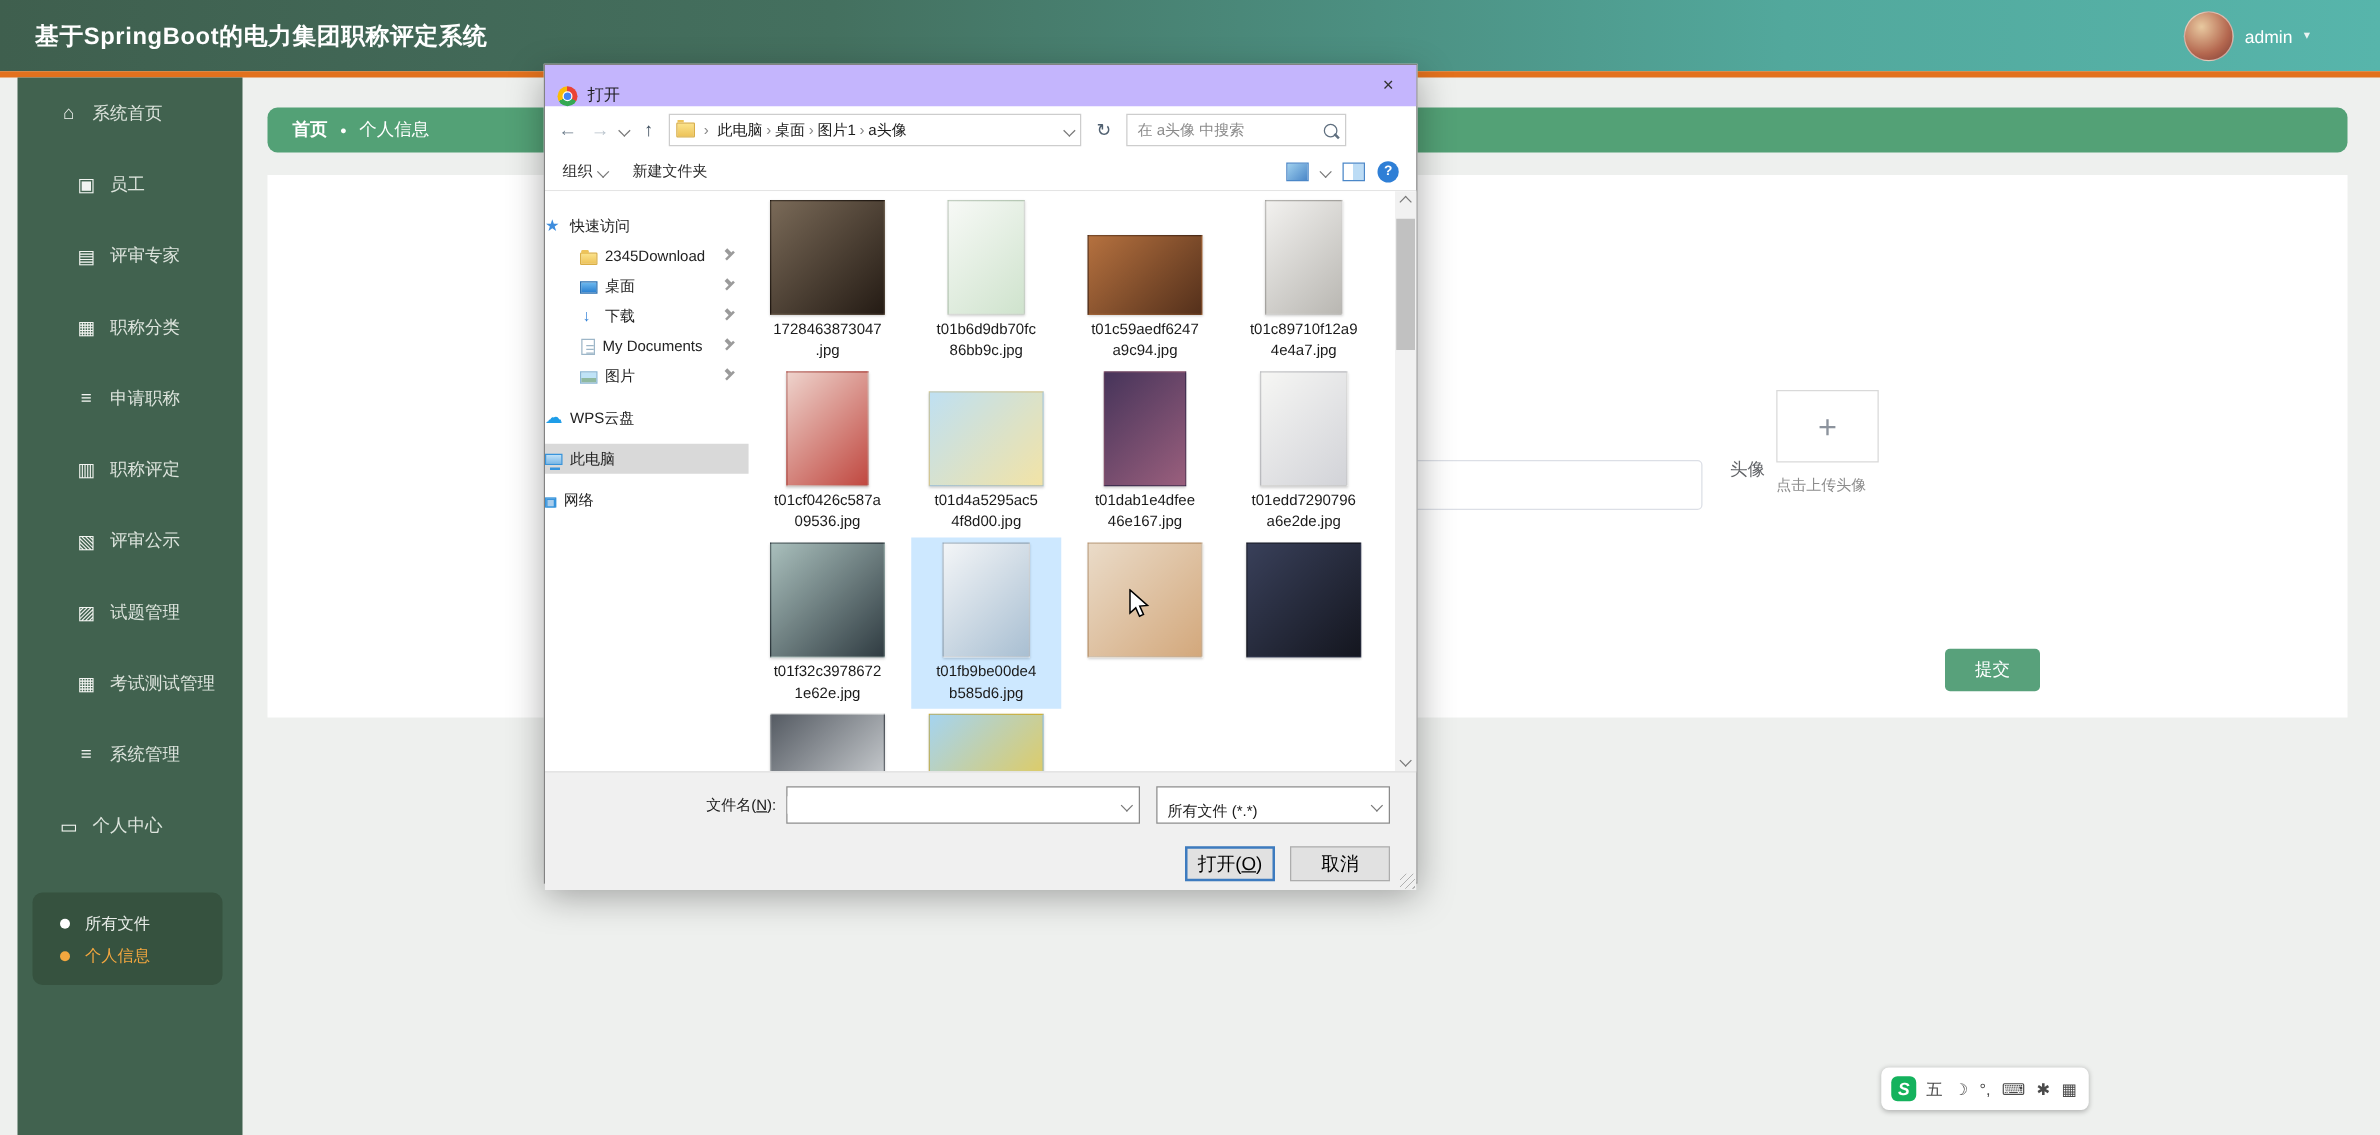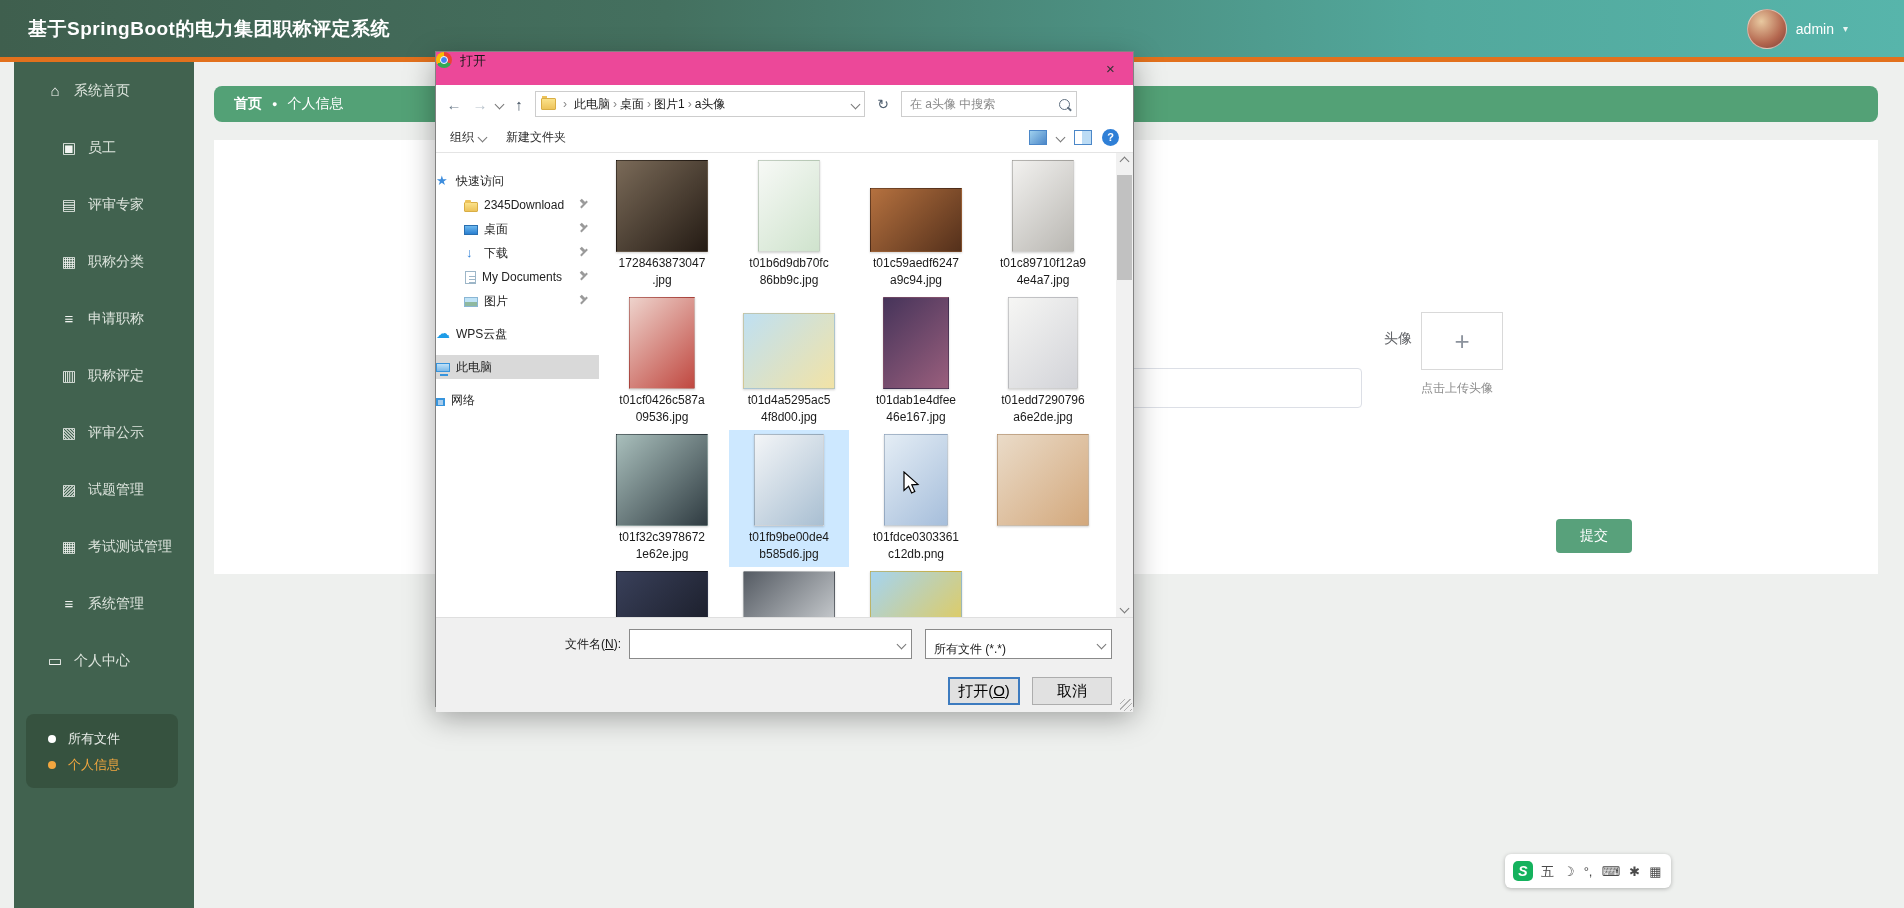--- a/index.html
+++ b/index.html
@@ -31,36 +31,36 @@
   .sub-item.active .bullet{background:#f3a73f;}
 
   
   .breadcrumb{position:absolute;left:214px;top:86px;width:1664px;height:36px;background:#53a176;border-radius:8px;
               display:flex;align-items:center;color:#fff;font-size:14px;}
   .breadcrumb .bc-home{margin-left:20px;font-weight:bold;}
   .breadcrumb .bc-dot{margin:0 10px;font-size:9px;}
 
   
   .card{position:absolute;left:214px;top:140px;width:1664px;height:434px;background:#ffffff;}
-  .fld-label{position:absolute;font-size:14px;color:#606266;}
+  .fld-label{position:absolute;font-size:14px;color:#606266;margin-top:37px;}
   .uname-label{left:322px;top:242px;}
   .uname-input{position:absolute;left:382px;top:228px;width:766px;height:40px;border:1px solid #dcdfe6;border-radius:4px;
                font-size:14px;color:#606266;padding:0 12px;box-sizing:border-box;outline:none;background:#fff;}
   .avatar-label{left:1170px;top:190px;}
   .upload-box{position:absolute;left:1207px;top:172px;width:80px;height:56px;border:1px solid #d9d9d9;background:#fff;
               display:flex;align-items:center;justify-content:center;cursor:pointer;}
   .upload-plus{font-size:26px;color:#8c939d;font-weight:300;}
   .upload-hint{position:absolute;left:1207px;top:240px;font-size:12px;color:#8c8c8c;}
   .submit-btn{position:absolute;left:1342px;top:379px;width:76px;height:34px;background:#58a17b;color:#fff;border:none;
               border-radius:4px;font-size:14px;cursor:pointer;}
 
   
   .dialog{position:absolute;left:435px;top:51px;width:697px;height:654px;background:#fff;border:1px solid #828282;
           box-shadow:0 10px 28px rgba(0,0,0,.35);box-sizing:content-box;z-index:50;font-size:12px;color:#1a1a1a;}
-  .dlg-titlebar{position:absolute;left:0;top:0;right:0;height:33px;display:flex;align-items:flex-start;background:#ec4899;}
+  .dlg-titlebar{position:absolute;left:0;top:0;right:0;height:33px;display:flex;align-items:flex-end;padding-left:10px;background:#c4b5fd;}
   .chrome-icon{width:16px;height:16px;border-radius:50%;
        background:conic-gradient(#ea4335 0 120deg,#4285f4 0 120deg,#34a853 120deg 240deg,#fbbc05 240deg 360deg);position:relative;}
   .chrome-icon::after{content:'';position:absolute;left:4px;top:4px;width:8px;height:8px;border-radius:50%;
        background:#4285f4;border:1.5px solid #fff;box-sizing:border-box;}
   .dlg-title{margin-left:8px;font-size:13px;}
   .dlg-close{position:absolute;right:0;top:0;width:45px;height:33px;text-align:center;line-height:33px;font-size:15px;color:#333;cursor:pointer;}
 
   .dlg-nav{position:absolute;left:0;top:33px;right:0;height:38px;display:flex;align-items:center;padding:0 8px;gap:6px;box-sizing:border-box;}
   .nav-arrow{font-size:15px;color:#6b7b8a;width:20px;text-align:center;cursor:pointer;}
   .nav-arrow.dim{color:#b9c3cc;}
@@ -425,29 +425,20 @@
             <div class="thumbwrap">
               <div class="thumb" style="width: 70px; height: 92px; background: linear-gradient(135deg, rgb(243, 245, 247), rgb(169, 191, 210));"></div>
             </div>
             <div class="fname">
               <div>t01fb9be00de4</div>
               <div>b585d6.jpg</div>
             </div>
           </div>
           <div class="cell">
             <div class="thumbwrap">
-              <div class="thumb" style="width: 64px; height: 92px; background: linear-gradient(135deg, rgb(228, 237, 245), rgb(166, 190, 219));"></div>
-            </div>
-            <div class="fname">
-              <div>t01fdce0303361</div>
-              <div>c12db.png</div>
-            </div>
-          </div>
-          <div class="cell">
-            <div class="thumbwrap">
               <div class="thumb" style="width: 92px; height: 92px; background: linear-gradient(135deg, rgb(234, 219, 200), rgb(211, 168, 124));"></div>
             </div>
             <div class="fname"></div>
           </div>
           <div class="cell">
             <div class="thumbwrap">
               <div class="thumb" style="width: 92px; height: 92px; background: linear-gradient(135deg, rgb(57, 64, 90), rgb(20, 22, 31));"></div>
             </div>
             <div class="fname"></div>
           </div>

